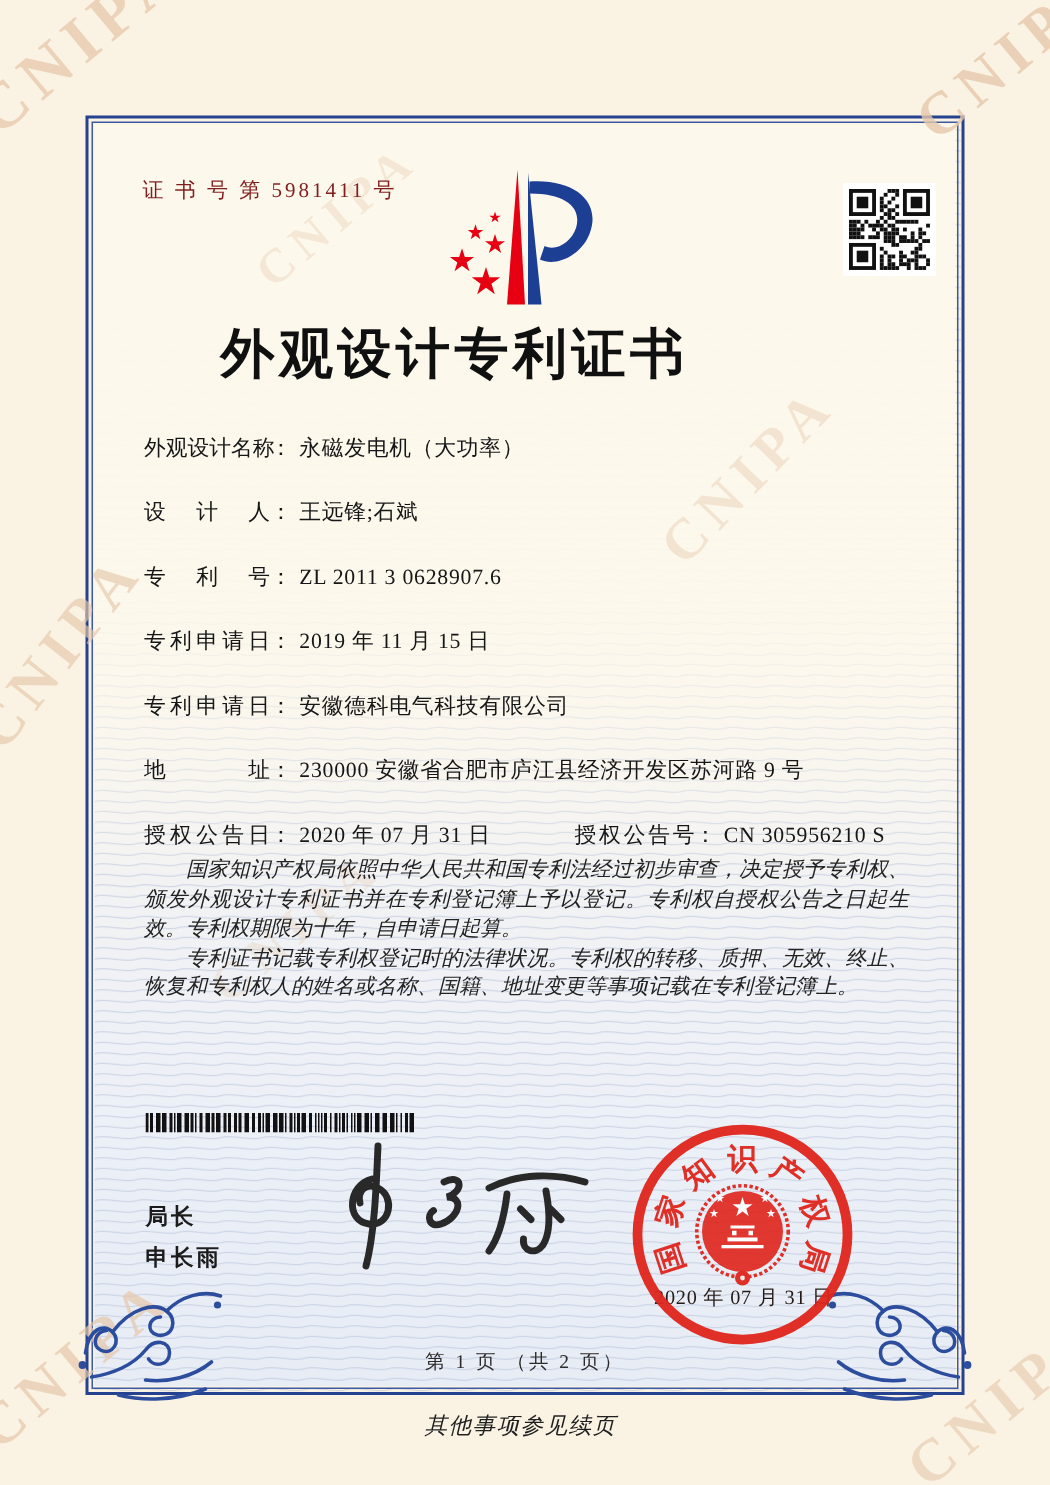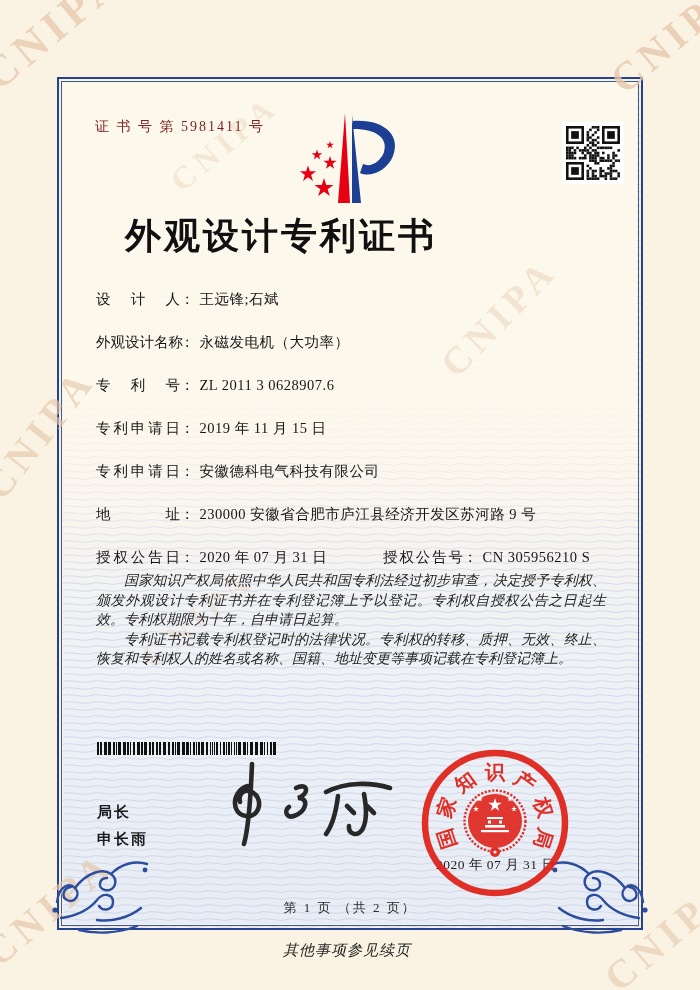--- a/index.html
+++ b/index.html
@@ -19,21 +19,21 @@
             background:linear-gradient(180deg,#fdf8ec 0%,#fdf8ec 38%,#f3f3f3 58%,#ecf0f7 78%,#e7ecf5 100%);}
   .waves{position:absolute;inset:4px;opacity:.8;}
   .wavefade{position:absolute;inset:4px;
             background:linear-gradient(180deg,rgba(253,248,236,1) 0%,rgba(253,248,236,.92) 38%,rgba(253,248,236,0) 60%);}
   .ornament{position:absolute;z-index:4;}
 
   
   .ct{position:absolute;z-index:5;}
   .cert-no{left:95px;top:118px;font-size:14px;letter-spacing:2px;color:#7f1d1d;}
   .title{left:0;top:212px;width:562px;text-align:center;font-size:36px;font-weight:700;
-         letter-spacing:3px;color:#101010;}
+         letter-spacing:3px;color:#101010;padding-left:22px;}
   .fields{left:96px;top:288px;width:512px;font-size:14.5px;color:#161616;}
   .field-row{margin-bottom:21px;line-height:22px;position:relative;white-space:nowrap;}
   .flabel-inner{display:inline-block;width:84px;text-align:justify;text-align-last:justify;vertical-align:bottom;}
   .colon{margin-right:5px;}
   .fvalue{letter-spacing:.5px;}
   .grant2{position:absolute;left:287px;top:0;}
   .paras{left:96px;top:571px;width:510px;font-size:14px;line-height:19.5px;text-align:justify;
          font-style:italic;color:#222;}
   .paras p{margin:0;text-indent:2em;font-style:italic;}
   .signer{left:97px;top:799px;font-family:Liberation Serif, serif;
@@ -256,24 +256,24 @@
       <rect x="45.12" y="9.14" width="7.709999999999999" height="7.709999999999999" fill="#111"></rect>
       <rect x="4" y="39.98" width="17.99" height="17.99" fill="#111"></rect>
       <rect x="6.57" y="42.55" width="12.85" height="12.85" fill="#fff"></rect>
       <rect x="9.14" y="45.12" width="7.709999999999999" height="7.709999999999999" fill="#111"></rect>
     </svg>
 
   <div class="ct title">外观设计专利证书</div>
 
   <div class="ct fields">
     <div class="field-row">
+      <span><span class="flabel-inner">外观设计名称</span><span class="colon">：</span></span><span class="fvalue">永磁发电机（大功率）</span>
+    </div>
+    <div class="field-row">
       <span><span class="flabel-inner">设计人</span><span class="colon">：</span></span><span class="fvalue">王远锋;石斌</span>
-    </div>
-    <div class="field-row">
-      <span><span class="flabel-inner">外观设计名称</span><span class="colon">：</span></span><span class="fvalue">永磁发电机（大功率）</span>
     </div>
     <div class="field-row">
       <span><span class="flabel-inner">专利号</span><span class="colon">：</span></span><span class="fvalue">ZL 2011 3 0628907.6</span>
     </div>
     <div class="field-row">
       <span><span class="flabel-inner">专利申请日</span><span class="colon">：</span></span><span class="fvalue">2019 年 11 月 15 日</span>
     </div>
     <div class="field-row">
       <span><span class="flabel-inner">专利申请日</span><span class="colon">：</span></span><span class="fvalue">安徽德科电气科技有限公司</span>
     </div>

